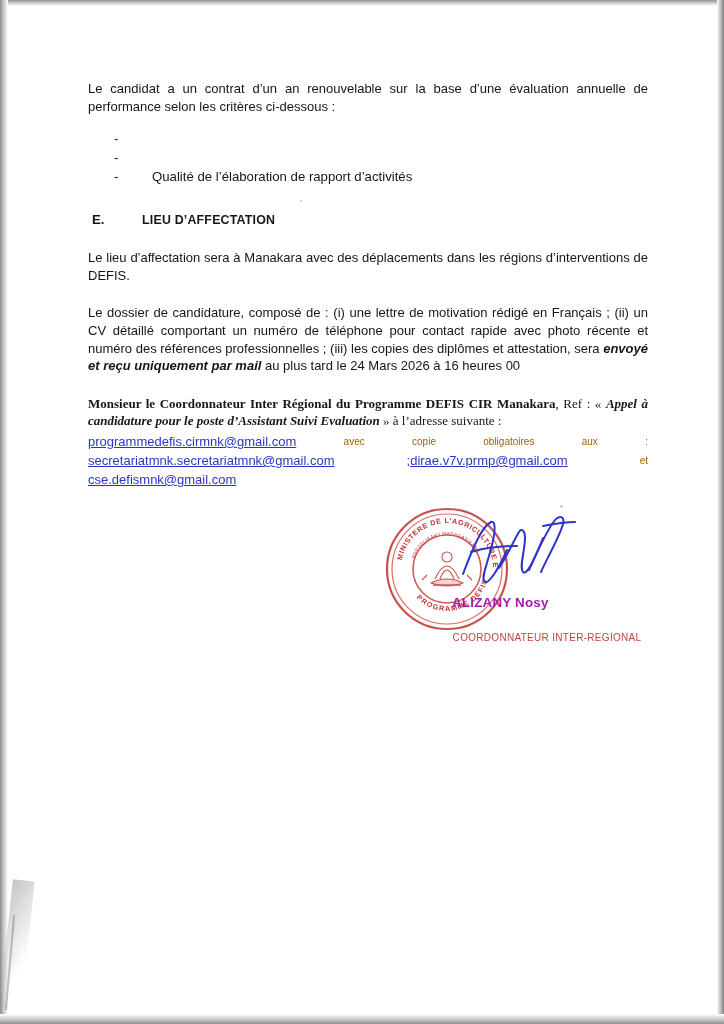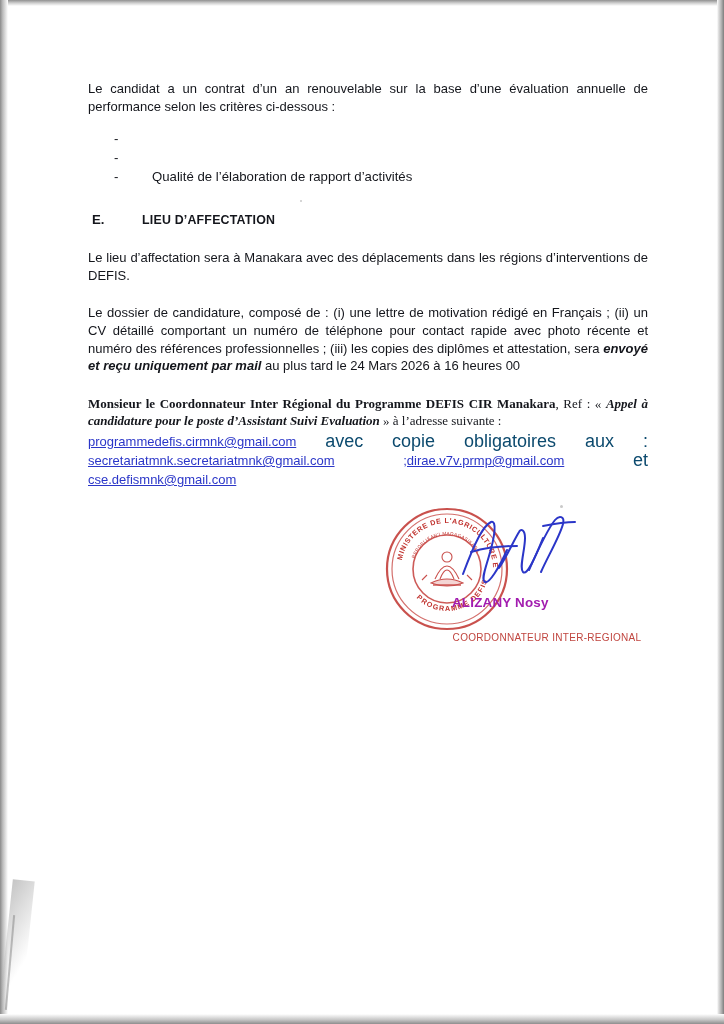--- a/index.html
+++ b/index.html
@@ -122,21 +122,21 @@
   .mail-row {
     display: flex;
     justify-content: space-between;
     align-items: flex-start;
   }
   a.mail {
     color: #2b36c8;
     text-decoration: underline;
     font-size: 13px;
   }
-  .plainword { color: #0c4a6e; font-size: 18px; }
+  .plainword { color: #a16207; font-size: 10px; }
 
   
   .stamp {
     position: absolute;
     left: 383px;
     top: 505px;
     width: 128px;
     height: 128px;
   }
   .stamp svg { display:block; }

